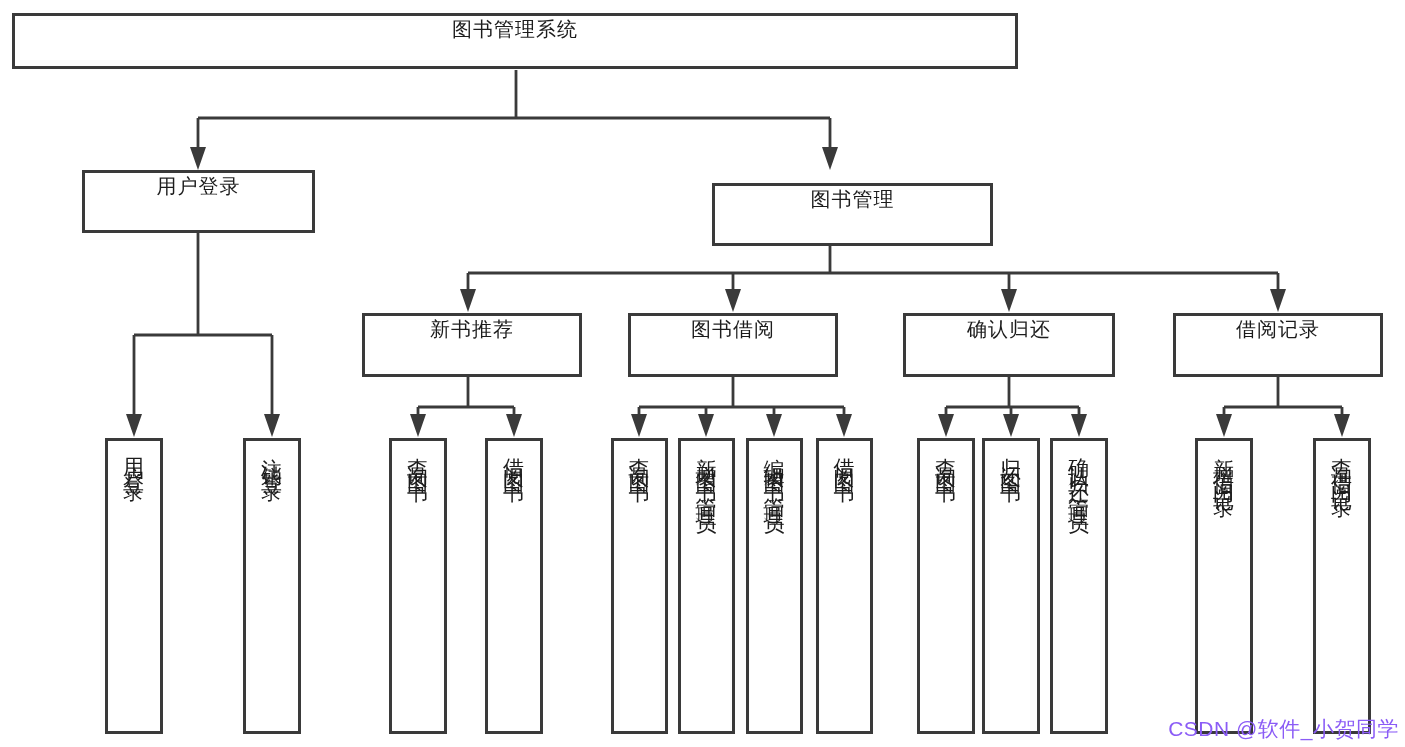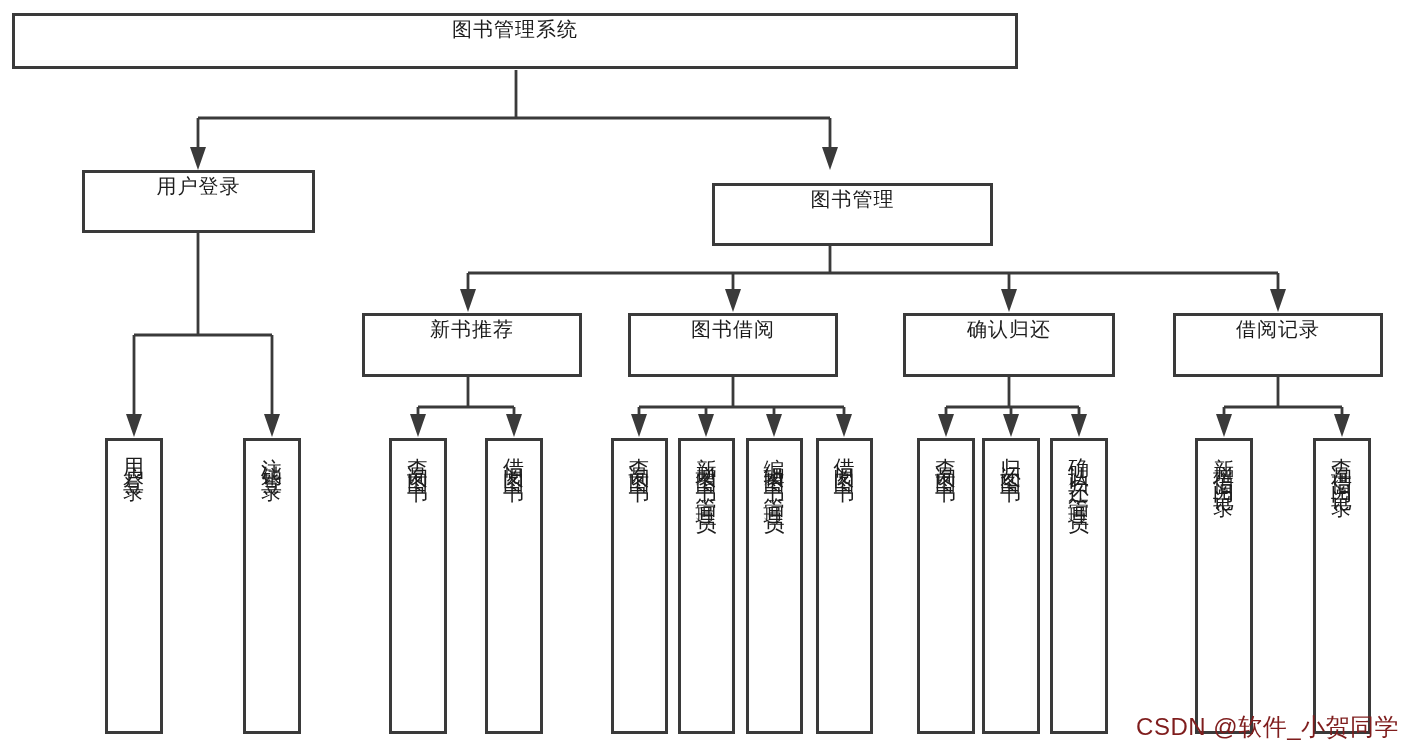--- a/index.html
+++ b/index.html
@@ -24,22 +24,22 @@
   .vlbl{
     writing-mode:vertical-rl;
     font-size:21px;
     letter-spacing:8px;
     line-height:1;
     white-space:nowrap;
   }
   #watermark{
     position:absolute;
     right:6px;bottom:4px;
-    font-size:24px;
-    color:#7f1d1d;
+    font-size:21px;
+    color:#8b5cf6;
     letter-spacing:0.5px;
     z-index:5;
   }
   .lbl{white-space:nowrap;}
 </style>
 </head>
 <body>
 
 <div id="stage">
 

